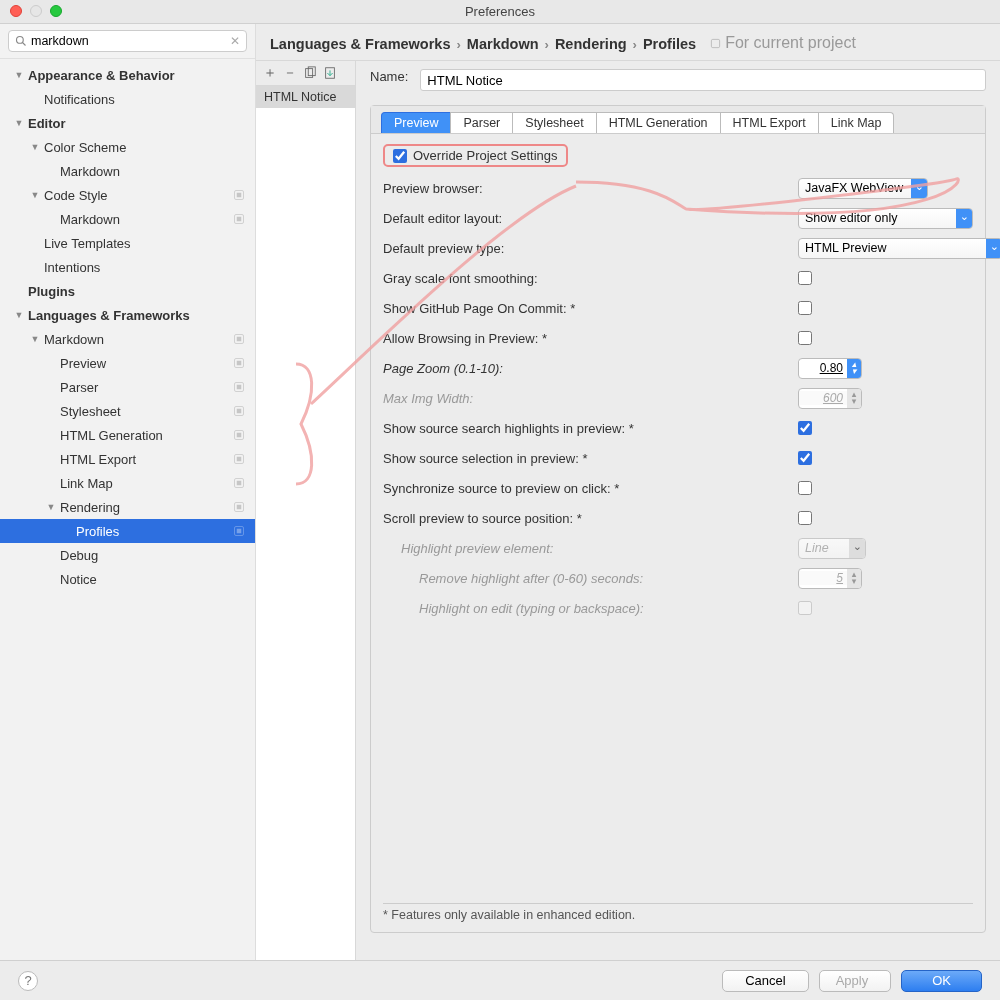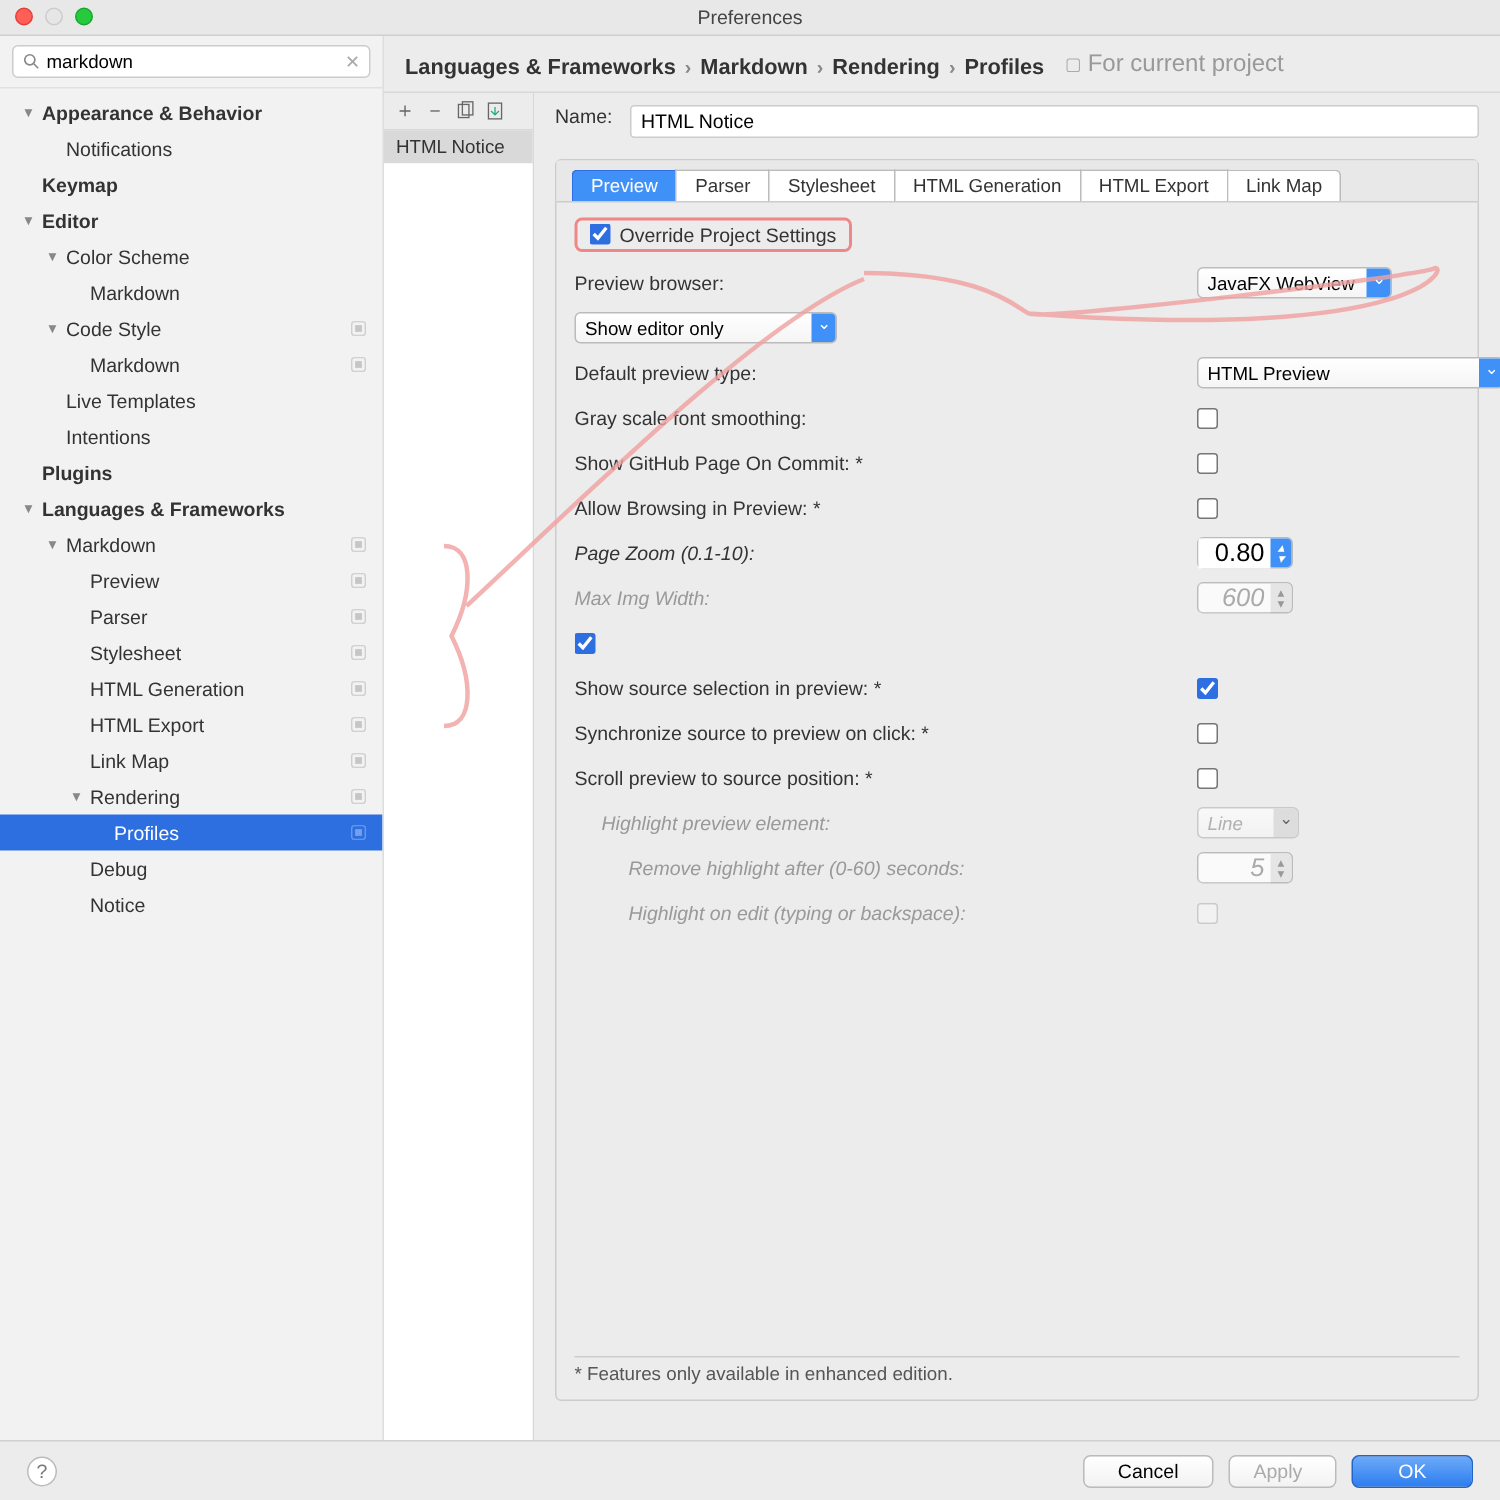--- a/index.html
+++ b/index.html
@@ -70,21 +70,21 @@
 .setting-row.sub { padding-left:18px;}
 .setting-row.sub2 { padding-left:36px;}
 select.aqua { height:21px; font-size:12.5px; border:1px solid #bbb; border-radius:4px; background:#fff linear-gradient(#fff,#f5f5f5); padding:0 18px 0 6px; appearance:none; background-image:linear-gradient(#fff,#f5f5f5); position:relative;}
 .sel-wrap{position:relative; display:inline-block;}
 .sel-wrap::after{content:""; position:absolute; right:1px; top:1px; bottom:1px; width:16px; background:#4091f7; border-radius:0 3px 3px 0; }
 .sel-wrap::before{content:"⌄"; position:absolute; right:4px; top:-2px; color:#fff; font-size:11px; z-index:2; line-height:20px;}
 .sel-wrap.grey::after{background:#ddd;}
 .sel-wrap.grey::before{color:#666;}
 input[type=checkbox].mac{width:14px;height:14px;accent-color:#2d6fe0;}
 .numbox{display:inline-flex; align-items:center; border:1px solid #bbb; border-radius:4px; background:#fff; height:21px;}
-.numbox input{width:48px; text-align:right; border:none; outline:none; font-size:17px; padding-right:4px;}
+.numbox input{width:48px; text-align:right; border:none; outline:none; font-size:12px; padding-right:4px;text-decoration:underline;}
 .numbox .step{width:14px; height:19px; background:#4091f7; border-radius:0 3px 3px 0; color:#fff; font-size:9px; display:flex; flex-direction:column; align-items:center; justify-content:center; line-height:7px;}
 .numbox.grey .step{background:#e5e5e5; color:#999;}
 .numbox.dim input{color:#aaa;}
 
 .footnote{border-top:1px solid #ccc; margin-top:280px; padding-top:4px; font-size:12.5px; color:#555;}
 
 .dialog-buttons { height:40px; border-top:1px solid #d0d0d0; display:flex; align-items:center; justify-content:flex-end; gap:10px; padding:0 18px; background:#ececec;}
 .dialog-buttons .help{position:absolute; left:18px; width:20px;height:20px;border:1px solid #bbb;border-radius:50%;display:flex;align-items:center;justify-content:center;color:#777;background:#fff;}
 .btn { height:22px; padding:0 22px; border-radius:5px; border:1px solid #bbb; background:linear-gradient(#fff,#f2f2f2); font-size:13px;}
 .btn.primary{ background:linear-gradient(#6caaf8,#2d7ef0); color:#fff; border-color:#2564c7; padding:0 30px;}
@@ -120,24 +120,20 @@
       </div>
     </div>
     <div class="tree" id="tree">
         <div class="tree-row ind0 bold">
           <span class="arrow">▼</span>
           <span class="lbl">Appearance &amp; Behavior</span>
         </div>
         <div class="tree-row ind1">
           <span class="arrow"></span>
           <span class="lbl">Notifications</span>
-        </div>
-        <div class="tree-row ind0 bold">
-          <span class="arrow"></span>
-          <span class="lbl">Keymap</span>
         </div>
         <div class="tree-row ind0 bold">
           <span class="arrow">▼</span>
           <span class="lbl">Editor</span>
         </div>
         <div class="tree-row ind1">
           <span class="arrow">▼</span>
           <span class="lbl">Color Scheme</span>
         </div>
         <div class="tree-row ind2">
@@ -319,20 +315,21 @@
             <span>Override Project Settings</span>
           </div>
 
           <div class="setting-row">
             <div class="slabel">Preview browser:</div>
             <div class="ctrl">
                   <span class="sel-wrap"><select class="aqua" style="width:130px"><option>JavaFX WebView</option></select></span>
                 </div>
           </div>
           <div class="setting-row">
+            <div class="slabel">Default editor layout:</div>
             <div class="ctrl">
                   <span class="sel-wrap"><select class="aqua" style="width:175px"><option>Show editor only</option></select></span>
                 </div>
           </div>
           <div class="setting-row">
             <div class="slabel">Default preview type:</div>
             <div class="ctrl">
                   <span class="sel-wrap"><select class="aqua" style="width:205px"><option>HTML Preview</option></select></span>
                 </div>
           </div>
@@ -366,20 +363,21 @@
           <div class="setting-row dim">
             <div class="slabel">Max Img Width:</div>
             <div class="ctrl">
                   <span class="numbox grey dim">
                     <input disabled="" value="600" style="">
                     <span class="step">▴<br>▾</span>
                   </span>
                 </div>
           </div>
           <div class="setting-row">
+            <div class="slabel">Show source search highlights in preview: *</div>
             <div class="ctrl">
                   <input type="checkbox" class="mac" checked="" style="">
                 </div>
           </div>
           <div class="setting-row">
             <div class="slabel">Show source selection in preview: *</div>
             <div class="ctrl">
                   <input type="checkbox" class="mac" checked="" style="">
                 </div>
           </div>

